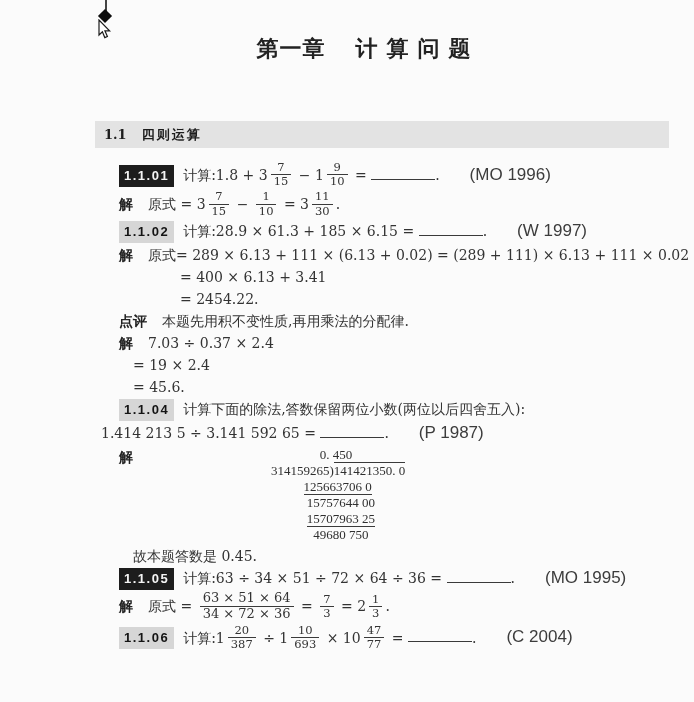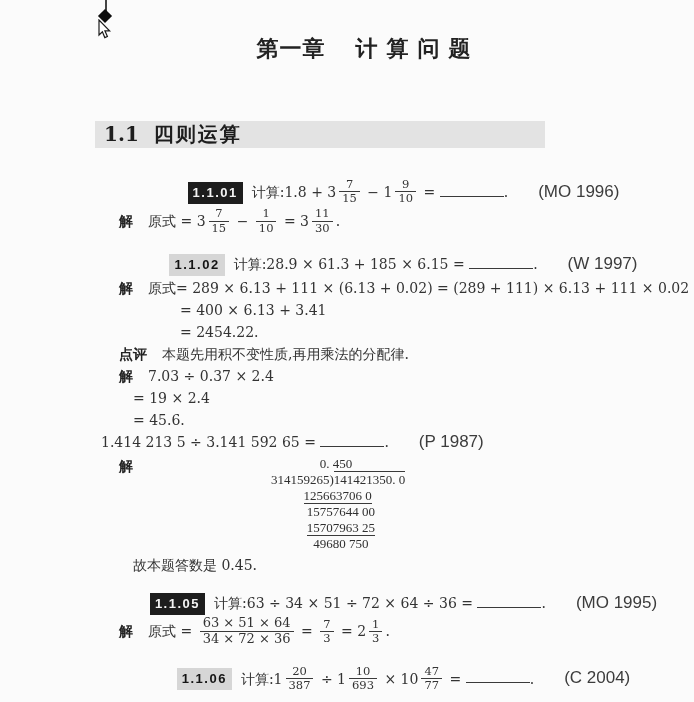--- a/index.html
+++ b/index.html
@@ -18,29 +18,29 @@
   .pointer{position:absolute;left:97px;top:19px;}
 
   .title{
     margin:0;padding-top:34px;height:30px;
     text-align:center;transform:translateX(21px);
     font-size:22px;font-weight:bold;letter-spacing:1px;color:#222;
   }
   .title .chapter-name{margin-left:30px;letter-spacing:9px;}
 
   .section-bar{
-    margin:57px 0 0 95px;width:450px;height:27px;line-height:27px;
+    margin:57px 0 0 95px;width:574px;height:27px;line-height:27px;
     background:var(--bar-bg,#e3e3e3);
-    font-size:20px;font-weight:bold;color:#1d1d1d;padding-left:9px;box-sizing:border-box;
+    font-size:13px;font-weight:bold;color:#1d1d1d;padding-left:9px;box-sizing:border-box;
   }
   .section-bar .sec-title{margin-left:15px;letter-spacing:2px;}
 
   .content{padding:13px 6px 0 119px;font-size:14px;line-height:20px;}
   .line{margin:2px 0;min-height:20px;white-space:nowrap;}
-  .problem{margin-top:18px;text-align:center;}
+  .problem{margin-top:1px;}
   .indent1{margin-left:14px;}
   .indent2{margin-left:61px;}
   .outdent{margin-left:-18px;}
 
   .plabel{
     display:inline-block;font-family:"Liberation Sans",sans-serif;
     font-size:13px;font-weight:bold;letter-spacing:1.5px;
     padding:1px 5px;margin-right:9px;vertical-align:middle;
   }
   .plabel.dark{background:var(--label-dark-bg,#1d1d1d);color:var(--label-dark-fg,#f4f4f4);}
@@ -112,20 +112,21 @@
           <span class="den">30</span>
         </span><span>.</span></div>
       <div class="line problem"><span class="plabel light">1.1.02</span><span>计算:28.9 × 61.3 + 185 × 6.15 = </span><span class="blank"></span><span>.</span><span class="source">(W 1997)</span></div>
       <div class="line"><span class="prefix">解</span><span>原式= 289 × 6.13 + 111 × (6.13 + 0.02) = (289 + 111) × 6.13 + 111 × 0.02</span></div>
       <div class="line indent2"><span>= 400 × 6.13 + 3.41</span></div>
       <div class="line indent2"><span>= 2454.22.</span></div>
       <div class="line"><span class="prefix">点评</span><span>本题先用积不变性质,再用乘法的分配律.</span></div>
       <div class="line"><span class="prefix">解</span><span>7.03 ÷ 0.37 × 2.4</span></div>
       <div class="line indent1"><span>= 19 × 2.4</span></div>
       <div class="line indent1"><span>= 45.6.</span></div>
+      <div class="line problem"><span class="plabel light">1.1.04</span><span>计算下面的除法,答数保留两位小数(两位以后四舍五入):</span></div>
       <div class="line outdent"><span>1.414 213 5 ÷ 3.141 592 65 = </span><span class="blank"></span><span>.</span><span class="source">(P 1987)</span></div>
       <div class="line division-block">
         <span class="prefix">解</span>
         <div class="division"><div><span>               0. 450</span></div><div><span>314159265)</span><span class="dividend">141421350. 0</span></div><div><span>          </span><span class="u">125663706 0</span></div><div><span>           </span><span>15757644 00</span></div><div><span>           </span><span class="u">15707963 25</span></div><div><span>             </span><span>49680 750</span></div></div>
       </div>
       <div class="line indent1"><span>故本题答数是 0.45.</span></div>
       <div class="line problem"><span class="plabel dark">1.1.05</span><span>计算:63 ÷ 34 × 51 ÷ 72 × 64 ÷ 36 = </span><span class="blank"></span><span>.</span><span class="source">(MO 1995)</span></div>
       <div class="line"><span class="prefix">解</span><span>原式 = </span><span class="frac big">
           <span class="num">63 × 51 × 64</span>
           <span class="den">34 × 72 × 36</span>

